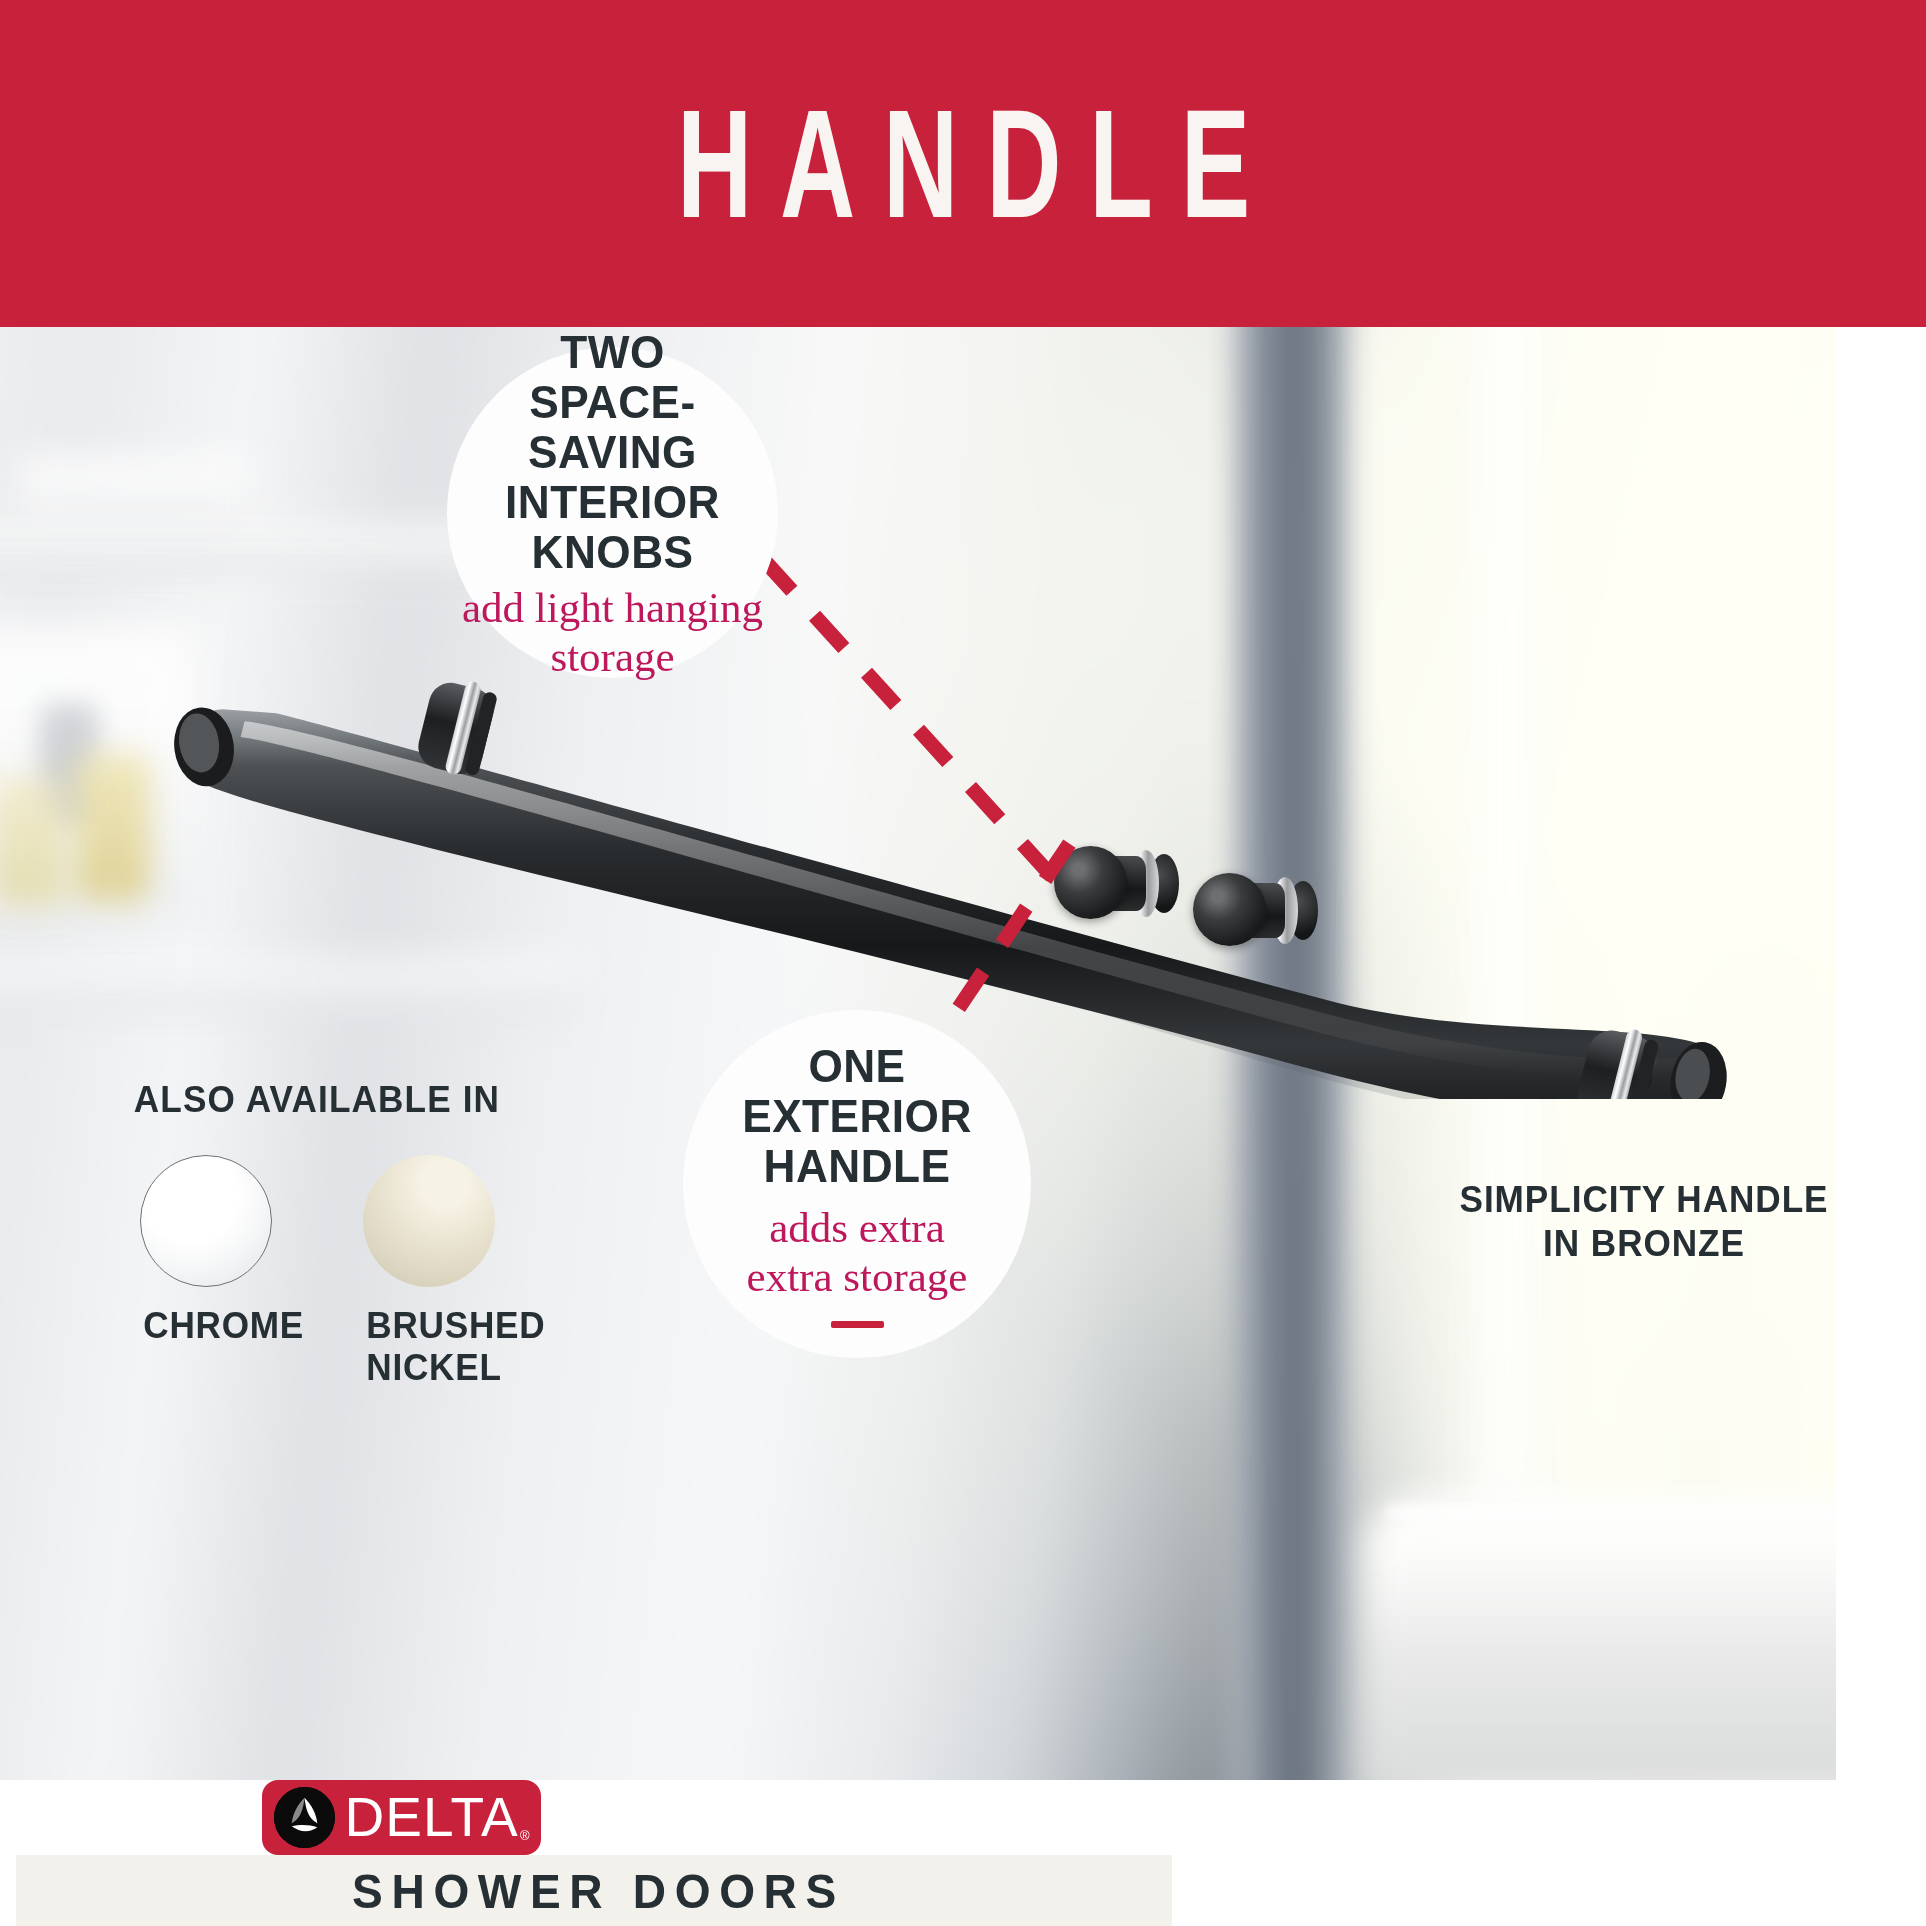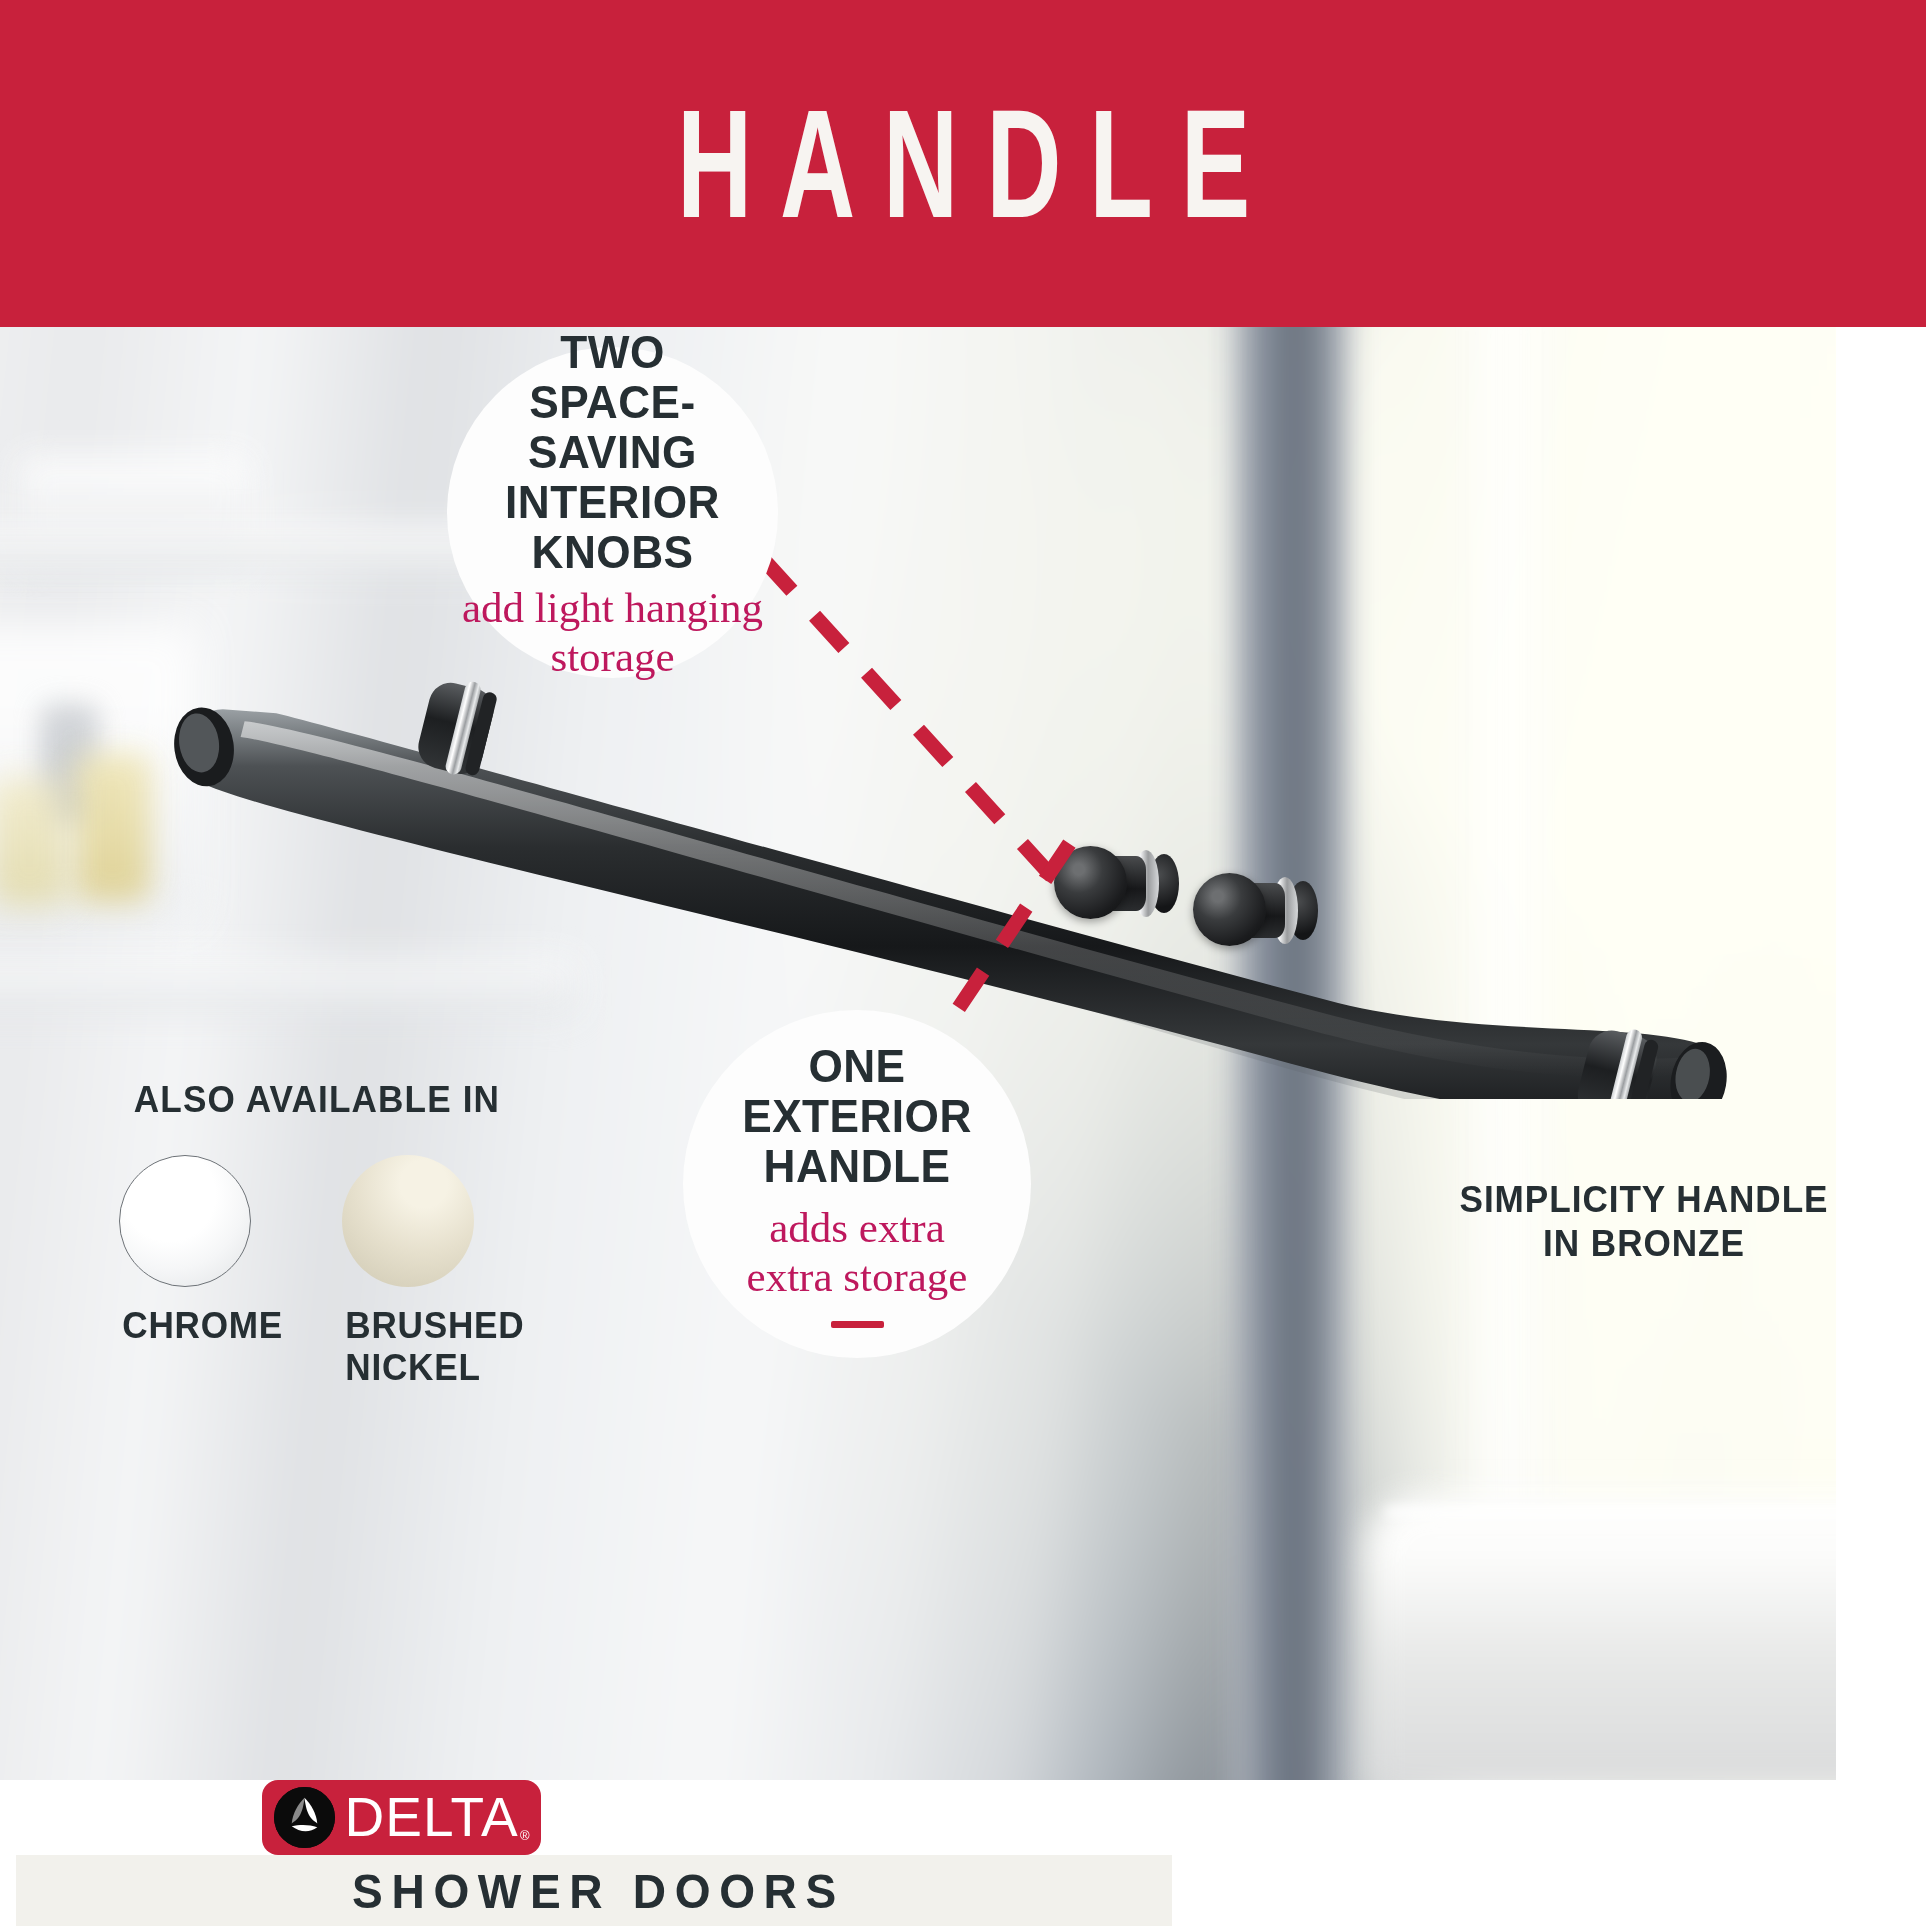--- a/index.html
+++ b/index.html
@@ -176,21 +176,21 @@
   #callout-handle .rule{ width:53px; height:7px; margin-top:20px; }
 
   
   .finishes{ position:absolute; left:119px; top:752px; width:396px; }
   .finishes-title{
     text-align:center; color:#262f33;
     font-family:"Liberation Sans Narrow","Liberation Sans",sans-serif;
     font-weight:bold; font-size:37px; letter-spacing:1.2px;
     transform:scaleX(.95);
   }
-  .swatch-row{ display:flex; gap:91px; margin-top:34px; }
+  .swatch-row{ display:flex; gap:91px; margin-top:34px; justify-content:center; }
   .swatch-col{ width:132px; text-align:center; }
   .swatch{
     width:132px; height:132px; border-radius:50%; margin:0 auto;
   }
   .swatch.chrome{
     background:radial-gradient(circle at 38% 30%, #ffffff 0 38%, #f5f6f7 62%, #e6e8ea 88%, #dcdfe2 100%);
     border:1.5px solid #6d7277;
   }
   .swatch.nickel{
     background:radial-gradient(circle at 62% 22%, #f6f2e4 0 18%, #e6e0cd 52%, #d8d2bd 80%, #cdc7b1 100%);

